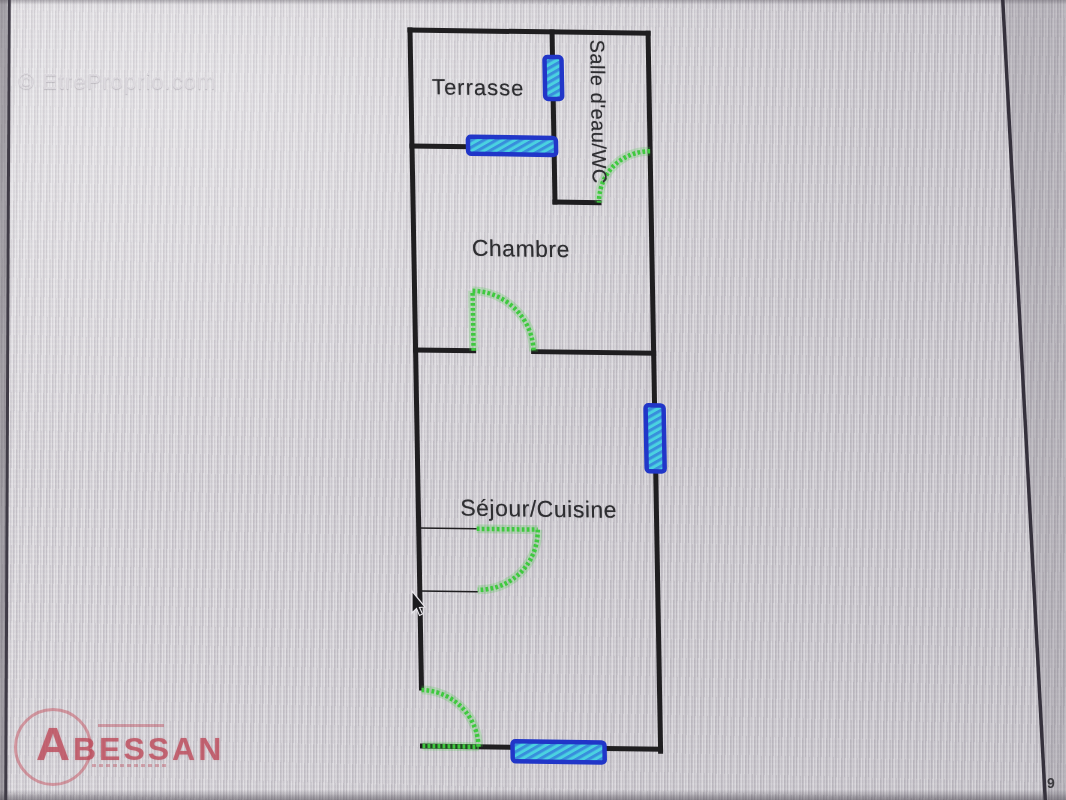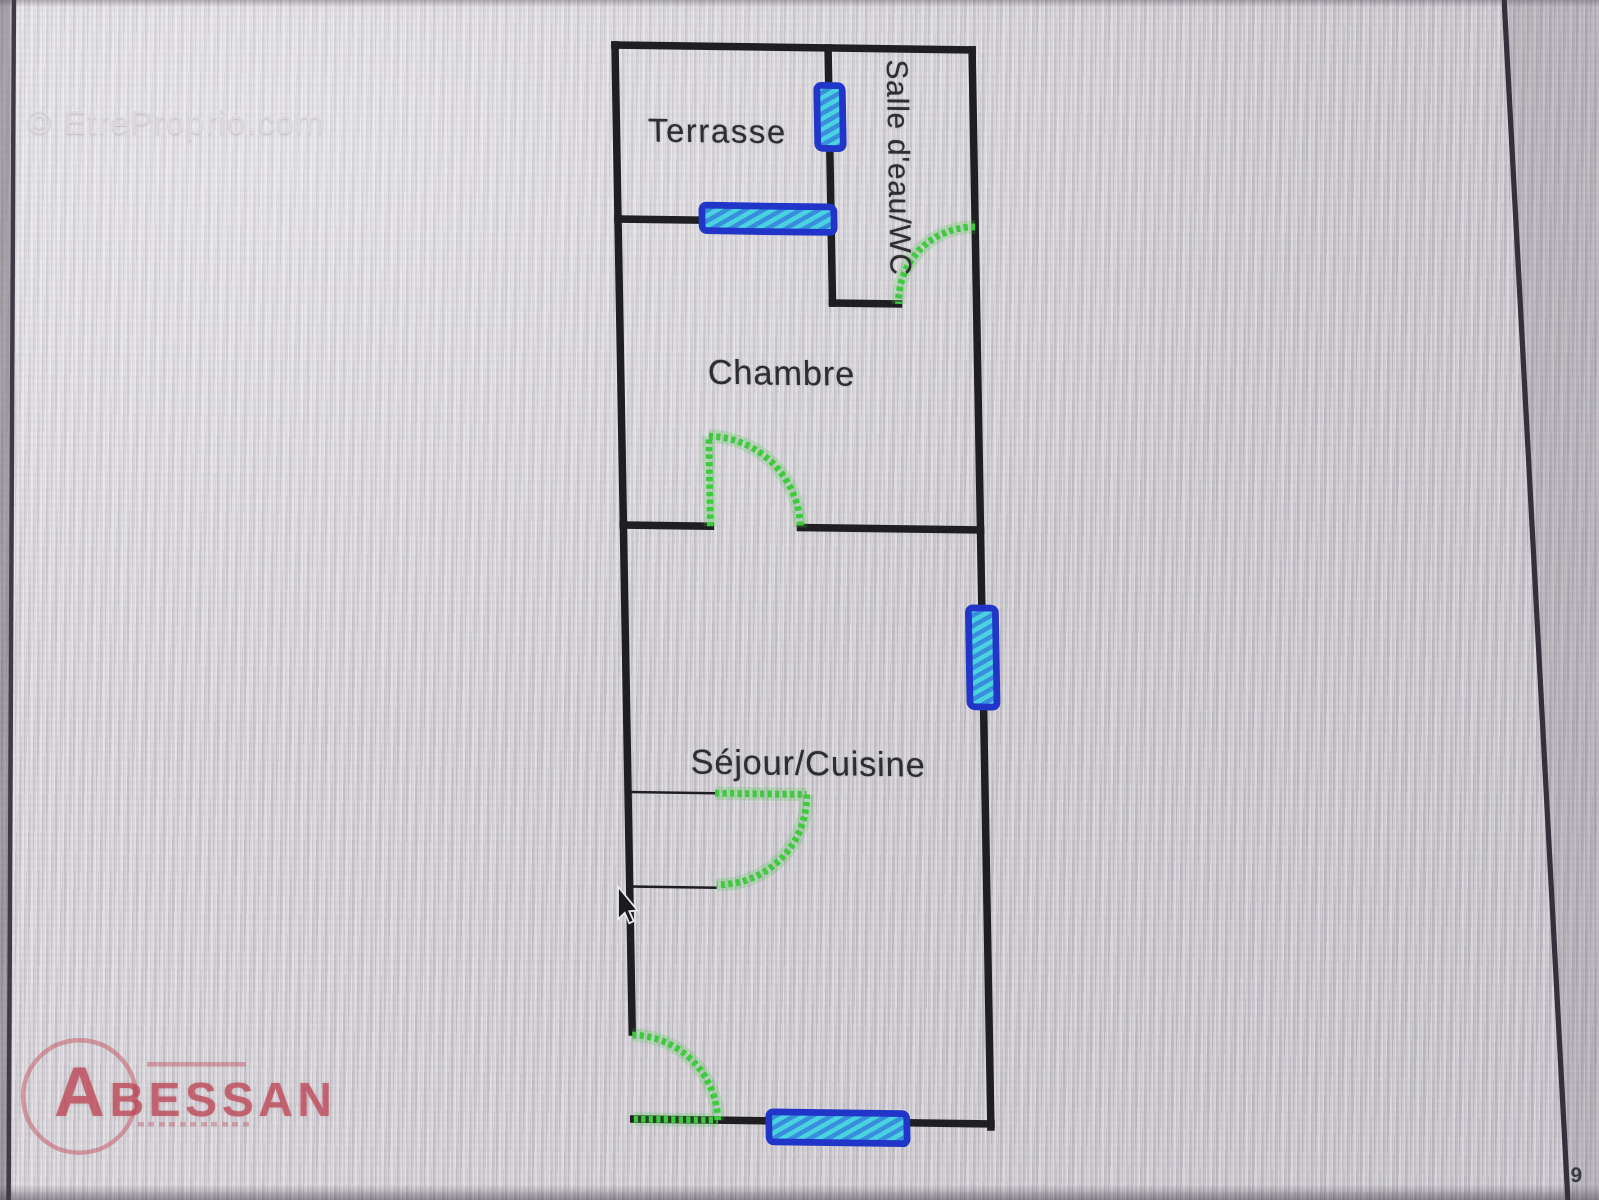--- a/index.html
+++ b/index.html
@@ -51,21 +51,21 @@
   }
   .lbl-terrasse{left:431px;top:74px;font-size:22px;letter-spacing:1px;}
   .lbl-chambre{left:468px;top:234px;font-size:23px;letter-spacing:.5px;}
   .lbl-sejour{left:452px;top:494px;font-size:23px;letter-spacing:.5px;}
   .lbl-salle{
     left:582px;top:37px;height:172px;width:26px;
     writing-mode:vertical-rl;font-size:20px;letter-spacing:.5px;
   }
 
   
-  .logo{position:absolute;left:0;top:684px;width:260px;height:100px;}
+  .logo{position:absolute;left:0;top:700px;width:260px;height:100px;}
   .logo-circle{position:absolute;left:14px;top:8px;width:72px;height:72px;
     border:3px solid rgba(199,92,105,.55);border-radius:50%;}
   .logo-text{position:absolute;left:36px;top:16px;color:rgba(188,70,86,.74);
     font-weight:800;font-size:32px;letter-spacing:3px;
     text-shadow:0 0 2px rgba(188,70,86,.25);}
   .logo-text .logo-a{font-size:47px;font-weight:900;}
   .logo-bar{position:absolute;left:98px;top:24px;width:66px;height:3px;background:rgba(188,70,86,.42);}
   .logo-dots{position:absolute;left:92px;top:64px;width:74px;height:3px;
     background:repeating-linear-gradient(90deg, rgba(188,70,86,.38) 0 4px, rgba(188,70,86,0) 4px 7px);}
 

